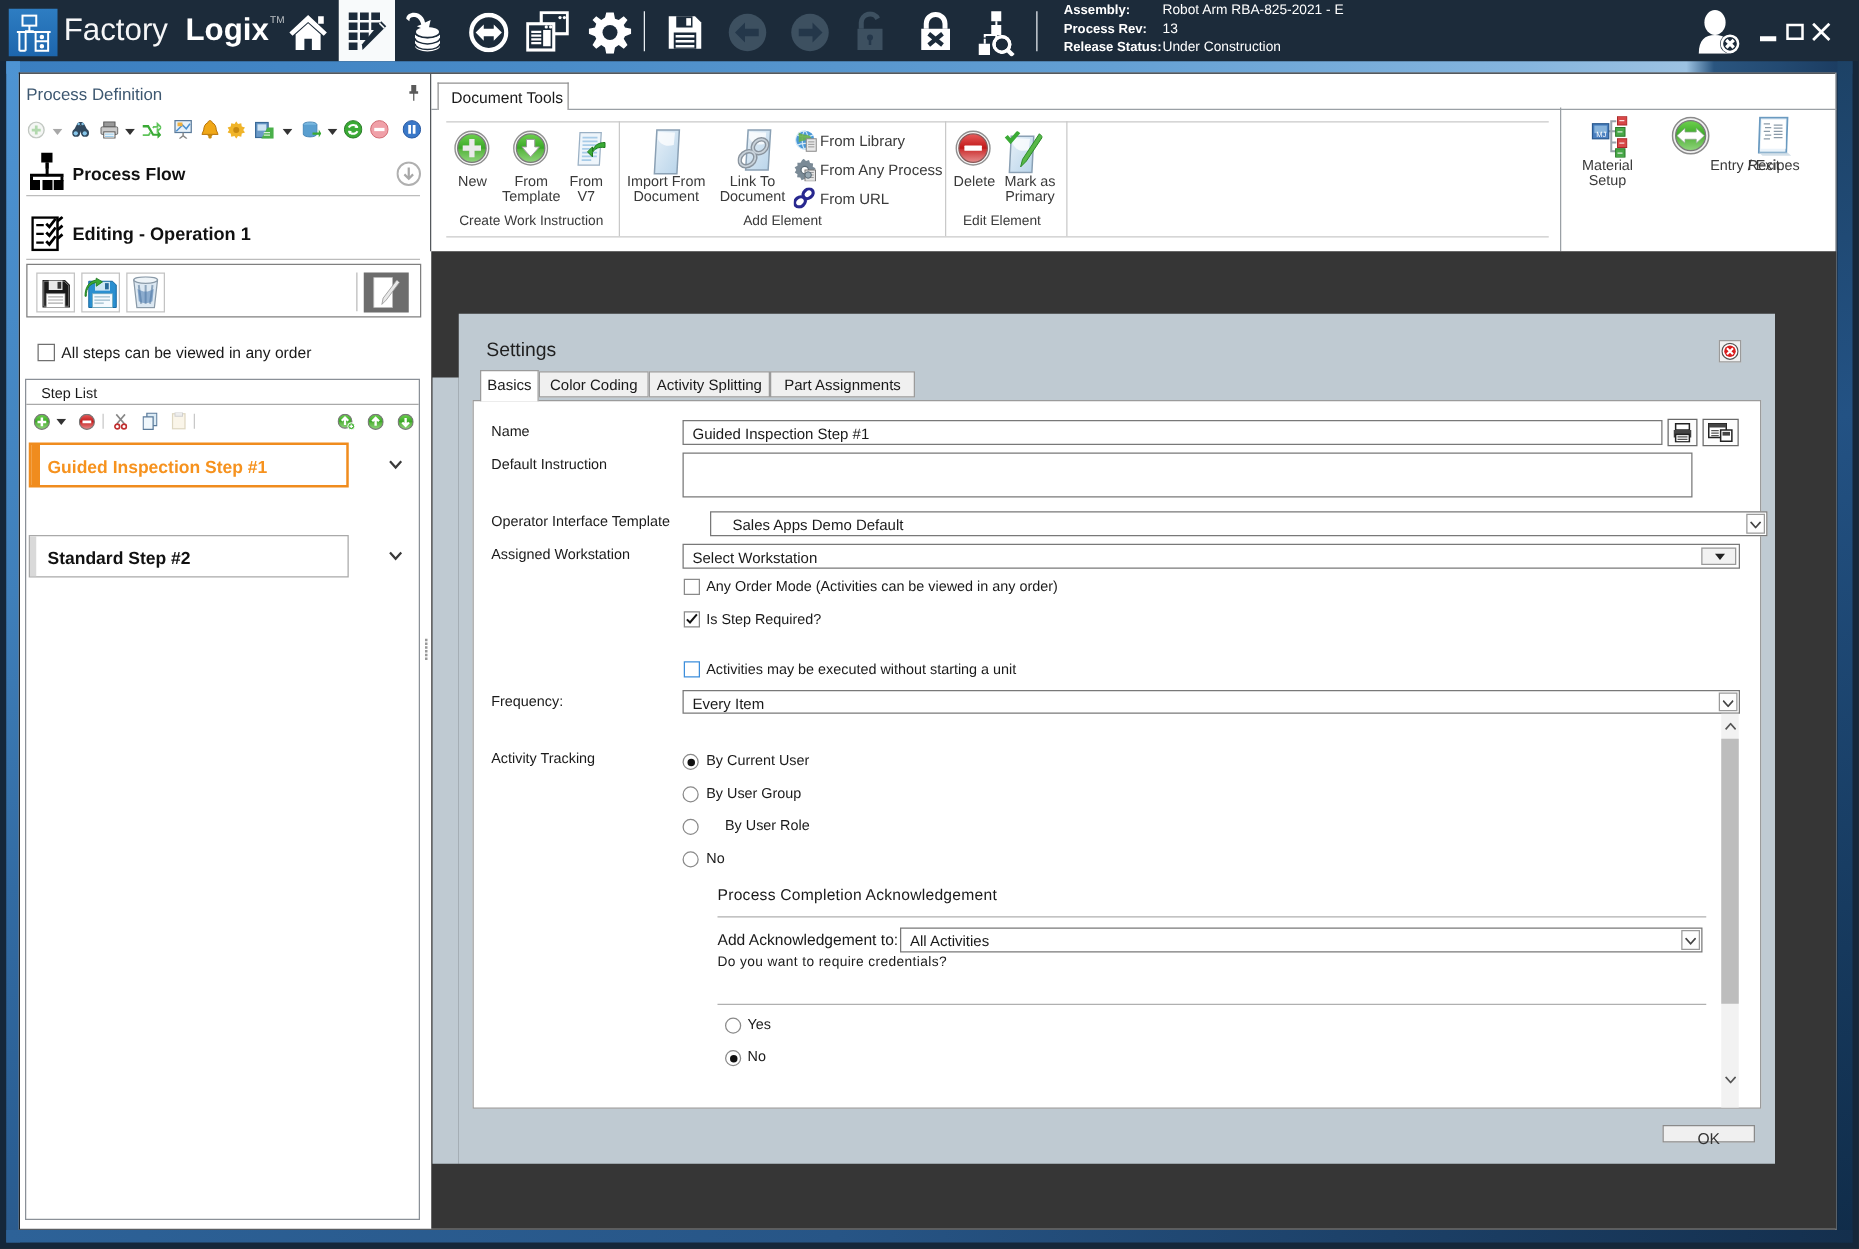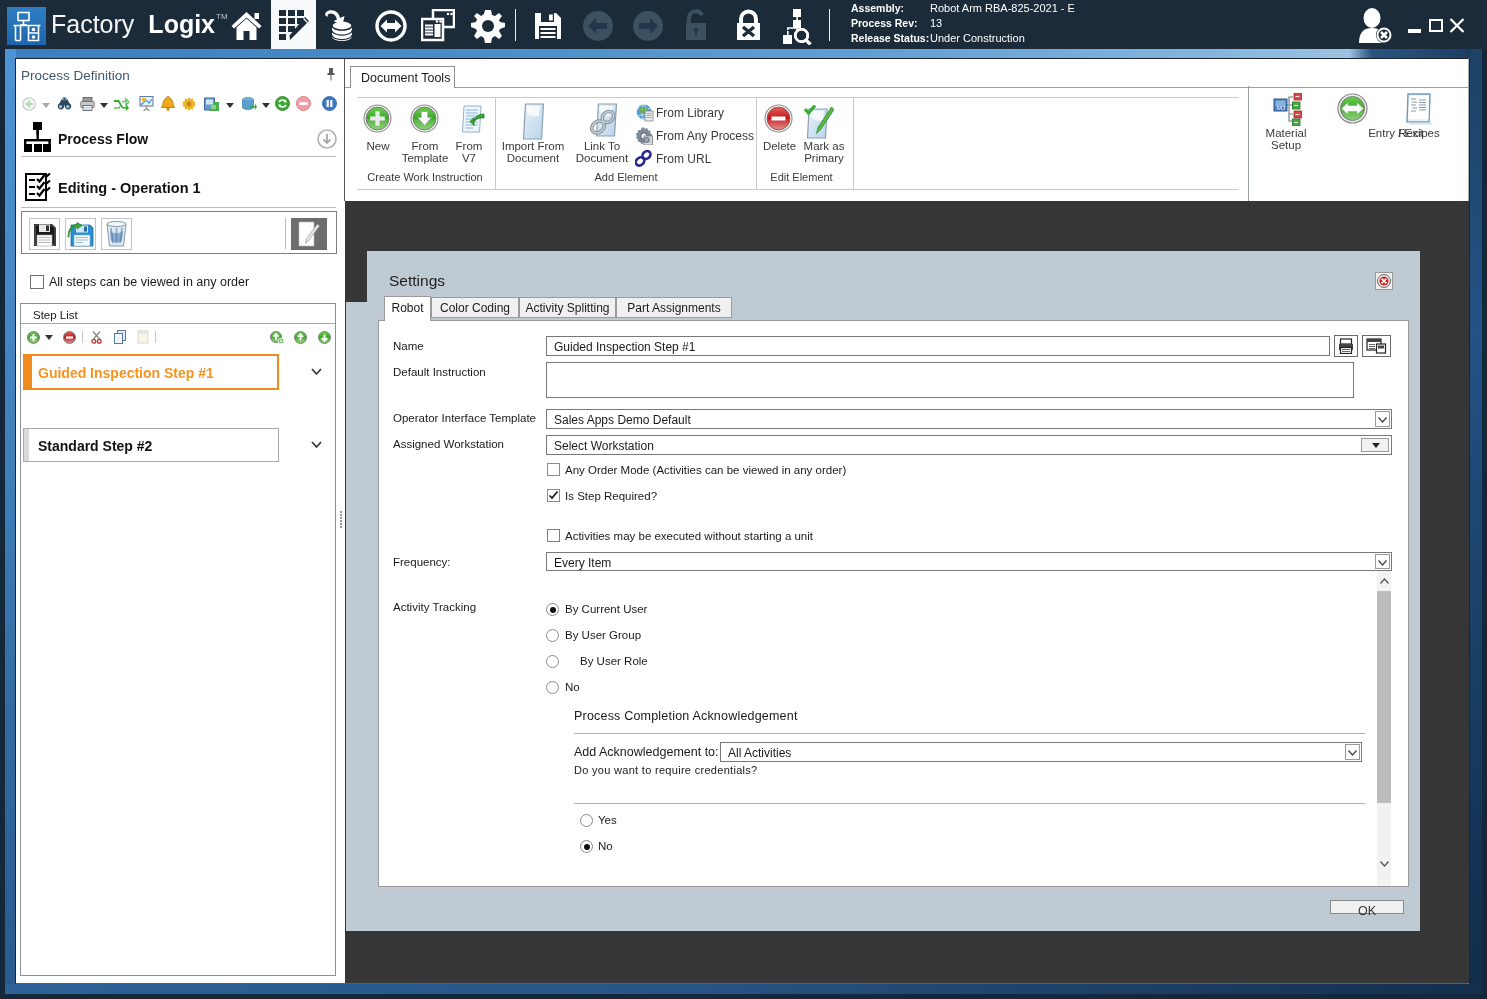--- a/index.html
+++ b/index.html
@@ -567,28 +567,28 @@
 <div class="ricolabel" style="left:1394px;top:127px;width:50px;">Recipes</div>
 
 <div class="abs" id="canvas"></div>
 <div class="abs" id="dlgstrip"></div>
 <div class="abs" id="dialog"></div>
 <div class="tx" id="dlgTitle">Settings</div>
 <div class="dtab" style="left:431px;width:88px;">Color Coding</div>
 <div class="dtab" style="left:519px;width:97px;">Activity Splitting</div>
 <div class="dtab" style="left:616px;width:116px;">Part Assignments</div>
 <div class="abs" id="dlgPanel"></div>
-<div class="abs" id="dtabActive">Robot</div>
+<div class="abs" id="dtabActive">Basics</div>
 
 <div class="flabel" style="left:393px;top:340px;">Name</div>
 <div class="finput" style="left:546px;top:336px;width:784px;height:20px;padding:3px 0 0 7px;">Guided Inspection Step #1</div>
 <div class="flabel" style="left:393px;top:366px;">Default Instruction</div>
 <div class="finput" style="left:546px;top:362px;width:808px;height:36px;"></div>
 <div class="flabel" style="left:393px;top:412px;">Operator Interface Template</div>
-<div class="fcombo" style="left:546px;top:409px;width:846px;height:20px;padding:3px 0 0 7px;">Sales Apps Demo Default<span class="combo-arrow"><svg width="9" height="6" viewBox="0 0 9 6" style="margin-top:5px">
+<div class="fcombo" style="left:568px;top:409px;width:846px;height:20px;padding:3px 0 0 17px;">Sales Apps Demo Default<span class="combo-arrow"><svg width="9" height="6" viewBox="0 0 9 6" style="margin-top:5px">
         <path d="M0.5 0.5 L4.5 5 L8.5 0.5" fill="none" stroke="#444" stroke-width="1.3"></path>
       </svg></span></div>
 <div class="flabel" style="left:393px;top:438px;">Assigned Workstation</div>
 <div class="fcombo" style="left:546px;top:435px;width:846px;height:20px;padding:3px 0 0 7px;">Select Workstation<span style="position:absolute;right:2px;top:2px;width:28px;height:14px;background:#f2f2f2;border:1px solid #999;box-sizing:border-box;">
       <span style="position:absolute;left:10px;top:4px;width:0;height:0;border-left:4px solid transparent;border-right:4px solid transparent;border-top:5px solid #222;"></span>
     </span></div>
 <div class="fcheck" style="left:547px;top:463px;"></div>
 <div class="flabel" style="left:565px;top:464px;">Any Order Mode (Activities can be viewed in any order)</div>
 <div class="fcheck" style="left:547px;top:489px;">
     <svg width="11" height="11" viewBox="0 0 11 11" style="position:absolute;left:0;top:0">

